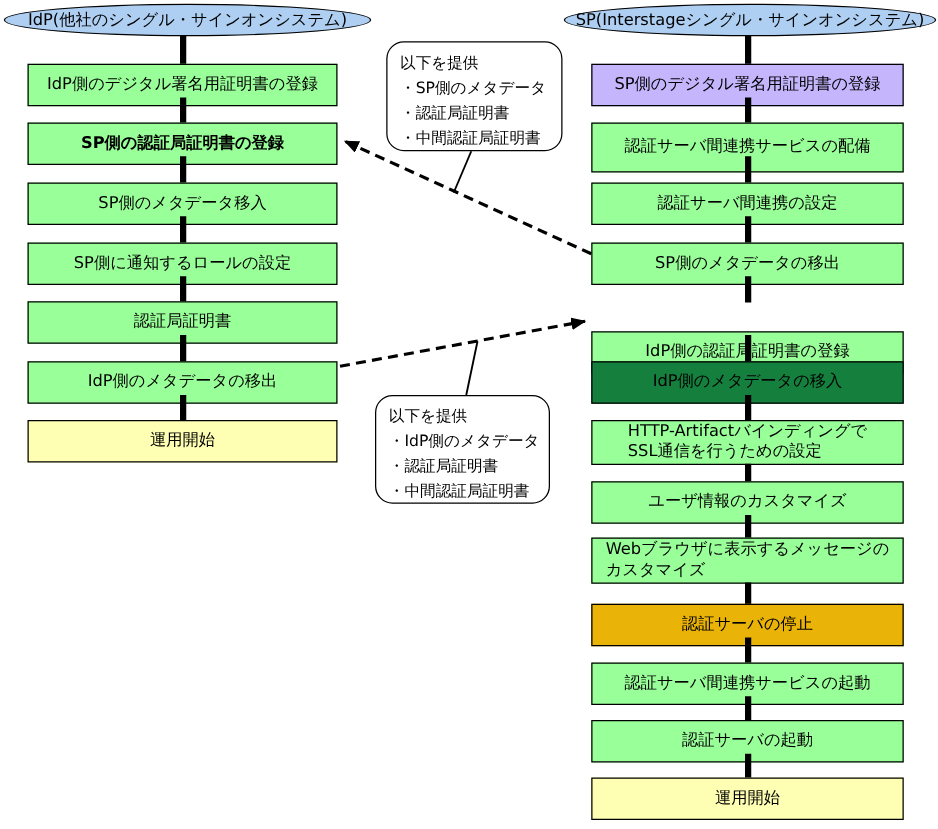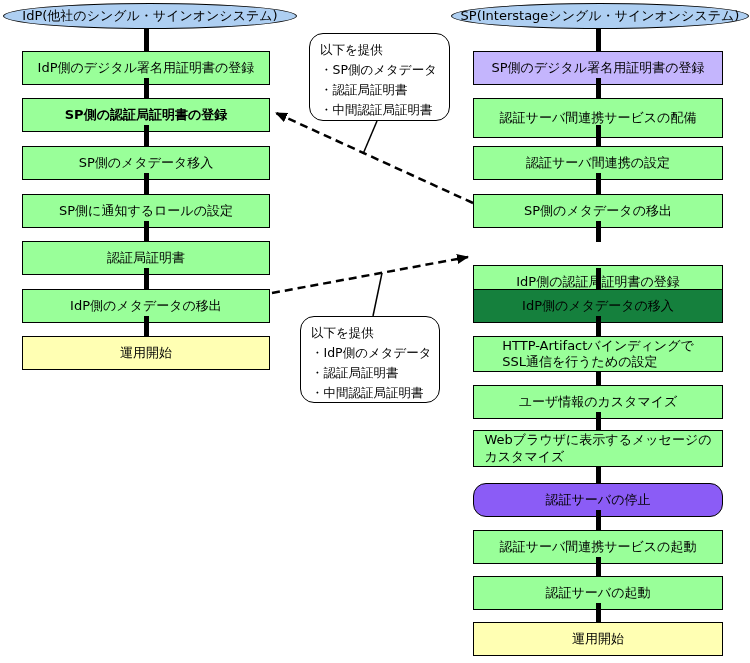--- a/index.html
+++ b/index.html
@@ -67,21 +67,21 @@
       <div class="box" style="left: 473px; top: 289px; width: 250px; height: 28px; background: #15803d;">IdP側のメタデータの移入</div>
       <div class="connector" style="left: 595.5px; top: 316px; height: 21px;"></div>
       <div class="box" style="left: 473px; top: 336px; width: 250px; height: 36px; background: rgb(153, 255, 153);">HTTP-Artifactバインディングで
 SSL通信を行うための設定</div>
       <div class="connector" style="left: 595.5px; top: 371px; height: 15px;"></div>
       <div class="box" style="left: 473px; top: 385px; width: 250px; height: 28px; background: rgb(153, 255, 153);">ユーザ情報のカスタマイズ</div>
       <div class="connector" style="left: 595.5px; top: 412px; height: 19px;"></div>
       <div class="box" style="left: 473px; top: 430px; width: 250px; height: 37px; background: rgb(153, 255, 153);">Webブラウザに表示するメッセージの
 カスタマイズ</div>
       <div class="connector" style="left: 595.5px; top: 466px; height: 18px;"></div>
-      <div class="box" style="left: 473px; top: 483px; width: 250px; height: 28px; background: #8b5cf6; border-radius: 13px;">認証サーバの停止</div>
+      <div class="box" style="left: 473px; top: 483px; width: 250px; height: 28px; background: #eab308;">認証サーバの停止</div>
       <div class="connector" style="left: 595.5px; top: 510px; height: 21px;"></div>
       <div class="box" style="left: 473px; top: 530px; width: 250px; height: 28px; background: rgb(153, 255, 153);">認証サーバ間連携サービスの起動</div>
       <div class="connector" style="left: 595.5px; top: 557px; height: 20px;"></div>
       <div class="box" style="left: 473px; top: 576px; width: 250px; height: 28px; background: rgb(153, 255, 153);">認証サーバの起動</div>
       <div class="connector" style="left: 595.5px; top: 603px; height: 20px;"></div>
       <div class="box" style="left: 473px; top: 622px; width: 250px; height: 28px; background: rgb(255, 255, 179);">運用開始</div>
     </div>
 
   <svg id="overlay" width="750" height="663" viewBox="0 0 750 663">
     <defs>

